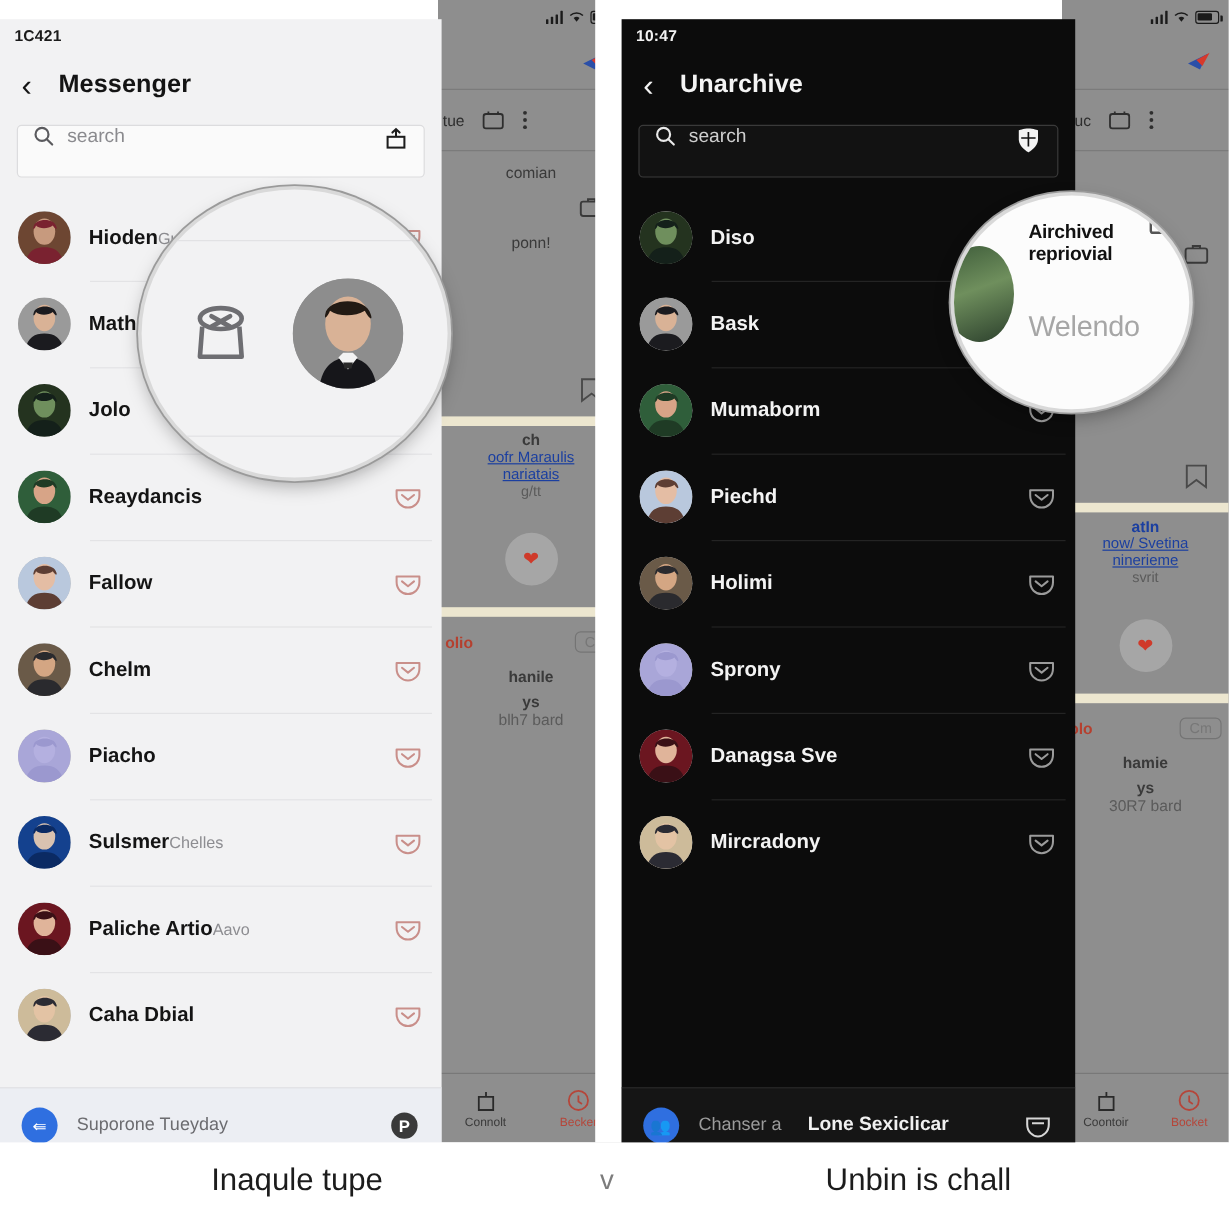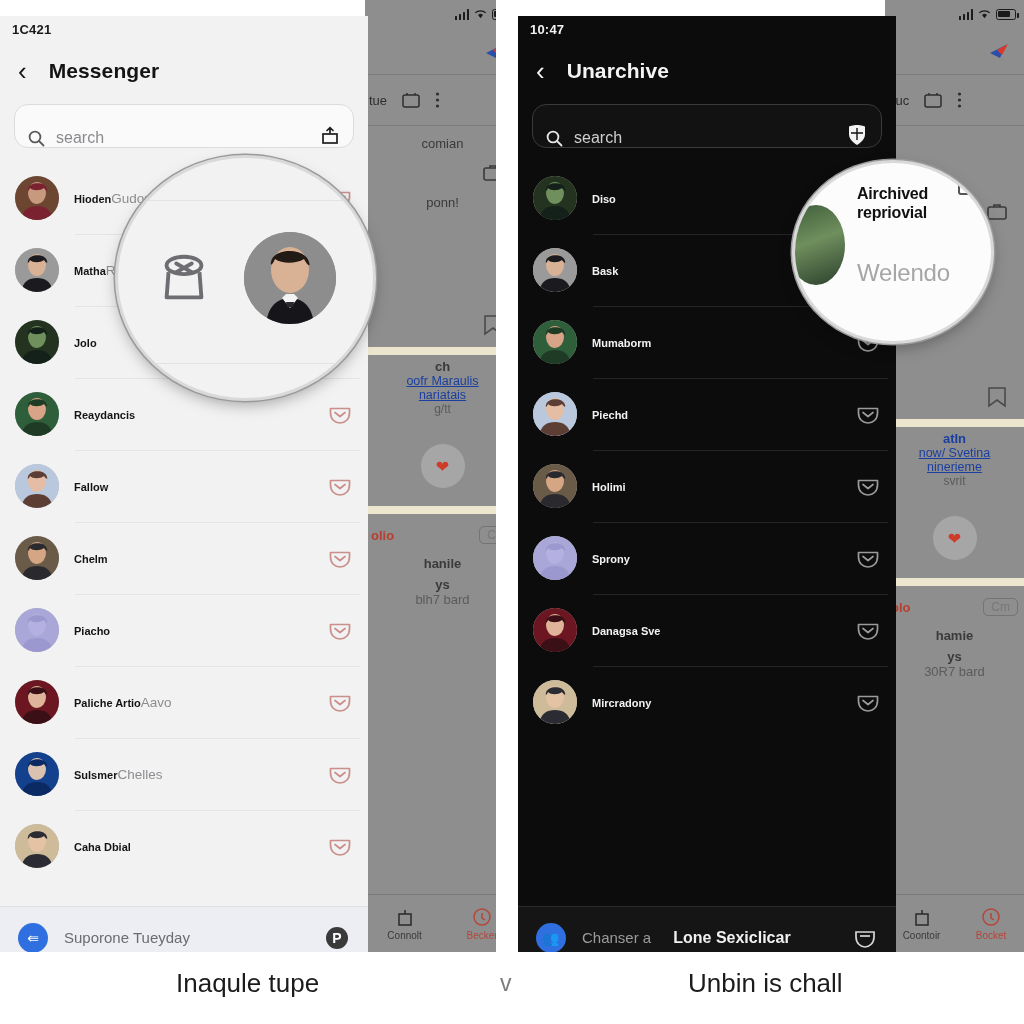--- a/index.html
+++ b/index.html
@@ -87,21 +87,21 @@
   .appbar{
     height:58px;display:flex;align-items:center;gap:22px;padding:0 18px;
   }
   .appbar .back{ font-size:26px;line-height:1;font-weight:300;cursor:pointer;}
   .appbar .title{ font-size:21px;font-weight:bold;letter-spacing:.1px;}
   .phone-left .appbar{ color:#141414; }
   .phone-right .appbar{ color:#f4f4f4; }
 
   .searchwrap{ padding:4px 14px 14px; }
   .searchbar{
-    height:44px;border-radius:14px;display:flex;align-items:flex-end;
+    height:44px;border-radius:4px;display:flex;align-items:flex-start;
     gap:11px;padding:0 13px;
   }
   .phone-left .searchbar{ background:#fafafa;border:1px solid #dcdcde; }
   .phone-right .searchbar{ background:#121212;border:1px solid #3a3a3a; }
   .searchbar .stxt{ flex:1;font-size:16px; }
   .phone-left .searchbar .stxt{ color:#8a8a8e; }
   .phone-right .searchbar .stxt{ color:#cfcfcf; }
 
   .listwrap{ position:relative; }
   .row{
@@ -112,21 +112,21 @@
     content:"";position:absolute;left:75px;right:8px;top:0;height:1px;
   }
   .phone-left .row + .row::before{ background:#e3e3e5; }
   .phone-right .row + .row::before{ background:#242424; }
 
   .av{
     width:44px;height:44px;border-radius:50%;flex:none;
     background:#bdbdbd;overflow:hidden;position:relative;
   }
   .meta{flex:1;min-width:0;}
-  .nm{font-size:11px;font-weight:bold;white-space:nowrap;overflow:hidden;}
+  .nm{font-size:17px;font-weight:bold;white-space:nowrap;overflow:hidden;}
   .sub{font-size:13.5px;margin-top:2px;white-space:nowrap;overflow:hidden;}
   .phone-left .nm{color:#141414;} .phone-left .sub{color:#8d8d91;}
   .phone-right .nm{color:#f3f3f3;}
 
   .rowact{ width:26px;height:26px;flex:none; }
   .phone-left .rowact{ color:#c98f8a; }
   .phone-right .rowact{ color:#9b9b9b; }
 
   .botbar{
     position:absolute;bottom:0;left:0;right:0;height:62px;
@@ -486,39 +486,39 @@
               <path d="M13 13c1-7 17-8 19 0 1 3-1 2-3-1-4 3-11 3-14 0-1 3-3 4-2 1z" fill="#9b98cf"></path>
             </svg></span>
           <span class="meta"><span class="nm">Piacho</span></span>
           <span class="rowact"><svg viewBox="0 0 26 26" width="26" height="26">
               <path d="M3.5 7.5h19v4.5c0 6-4.2 10-9.5 10S3.5 18 3.5 12z" fill="none" stroke="#c98f8a" stroke-width="1.7" stroke-linejoin="round"></path>
               <path d="M8 11.5l5 4 5-4" fill="none" stroke="#c98f8a" stroke-width="1.7" stroke-linecap="round" stroke-linejoin="round"></path>
             </svg></span>
         </div>
         <div class="row">
           <span class="av"><svg viewBox="0 0 44 44" width="44" height="44">
+              <rect width="44" height="44" fill="#14418e"></rect>
+              <ellipse cx="22" cy="17" rx="9" ry="11" fill="#d9c2b0"></ellipse>
+              <path d="M6 44c2-11 8-14 16-14s14 3 16 14z" fill="#0b2a63"></path>
+              <path d="M13 13c1-7 17-8 19 0 1 3-1 2-3-1-4 3-11 3-14 0-1 3-3 4-2 1z" fill="#0b2a63"></path>
+            </svg></span>
+          <span class="meta"><span class="nm">Sulsmer</span><span class="sub">Chelles</span></span>
+          <span class="rowact"><svg viewBox="0 0 26 26" width="26" height="26">
+              <path d="M3.5 7.5h19v4.5c0 6-4.2 10-9.5 10S3.5 18 3.5 12z" fill="none" stroke="#c98f8a" stroke-width="1.7" stroke-linejoin="round"></path>
+              <path d="M8 11.5l5 4 5-4" fill="none" stroke="#c98f8a" stroke-width="1.7" stroke-linecap="round" stroke-linejoin="round"></path>
+            </svg></span>
+        </div>
+        <div class="row">
+          <span class="av"><svg viewBox="0 0 44 44" width="44" height="44">
               <rect width="44" height="44" fill="#6b1620"></rect>
               <ellipse cx="22" cy="17" rx="9" ry="11" fill="#e0b49a"></ellipse>
               <path d="M6 44c2-11 8-14 16-14s14 3 16 14z" fill="#3a1016"></path>
               <path d="M13 13c1-7 17-8 19 0 1 3-1 2-3-1-4 3-11 3-14 0-1 3-3 4-2 1z" fill="#3a1016"></path>
             </svg></span>
           <span class="meta"><span class="nm">Paliche Artio</span><span class="sub">Aavo</span></span>
-          <span class="rowact"><svg viewBox="0 0 26 26" width="26" height="26">
-              <path d="M3.5 7.5h19v4.5c0 6-4.2 10-9.5 10S3.5 18 3.5 12z" fill="none" stroke="#c98f8a" stroke-width="1.7" stroke-linejoin="round"></path>
-              <path d="M8 11.5l5 4 5-4" fill="none" stroke="#c98f8a" stroke-width="1.7" stroke-linecap="round" stroke-linejoin="round"></path>
-            </svg></span>
-        </div>
-        <div class="row">
-          <span class="av"><svg viewBox="0 0 44 44" width="44" height="44">
-              <rect width="44" height="44" fill="#14418e"></rect>
-              <ellipse cx="22" cy="17" rx="9" ry="11" fill="#d9c2b0"></ellipse>
-              <path d="M6 44c2-11 8-14 16-14s14 3 16 14z" fill="#0b2a63"></path>
-              <path d="M13 13c1-7 17-8 19 0 1 3-1 2-3-1-4 3-11 3-14 0-1 3-3 4-2 1z" fill="#0b2a63"></path>
-            </svg></span>
-          <span class="meta"><span class="nm">Sulsmer</span><span class="sub">Chelles</span></span>
           <span class="rowact"><svg viewBox="0 0 26 26" width="26" height="26">
               <path d="M3.5 7.5h19v4.5c0 6-4.2 10-9.5 10S3.5 18 3.5 12z" fill="none" stroke="#c98f8a" stroke-width="1.7" stroke-linejoin="round"></path>
               <path d="M8 11.5l5 4 5-4" fill="none" stroke="#c98f8a" stroke-width="1.7" stroke-linecap="round" stroke-linejoin="round"></path>
             </svg></span>
         </div>
         <div class="row">
           <span class="av"><svg viewBox="0 0 44 44" width="44" height="44">
               <rect width="44" height="44" fill="#cdbb9a"></rect>
               <ellipse cx="22" cy="17" rx="9" ry="11" fill="#e3c3a4"></ellipse>
               <path d="M6 44c2-11 8-14 16-14s14 3 16 14z" fill="#2b2b33"></path>

